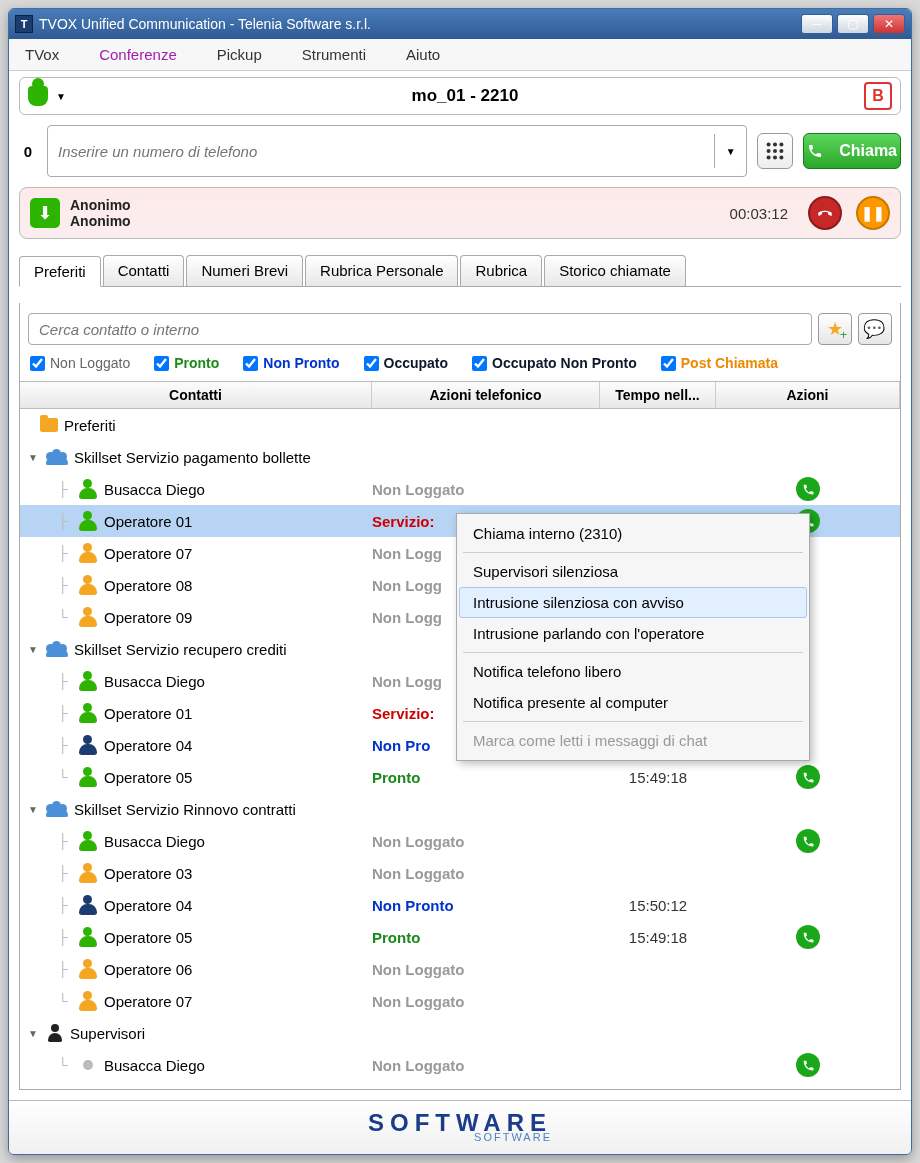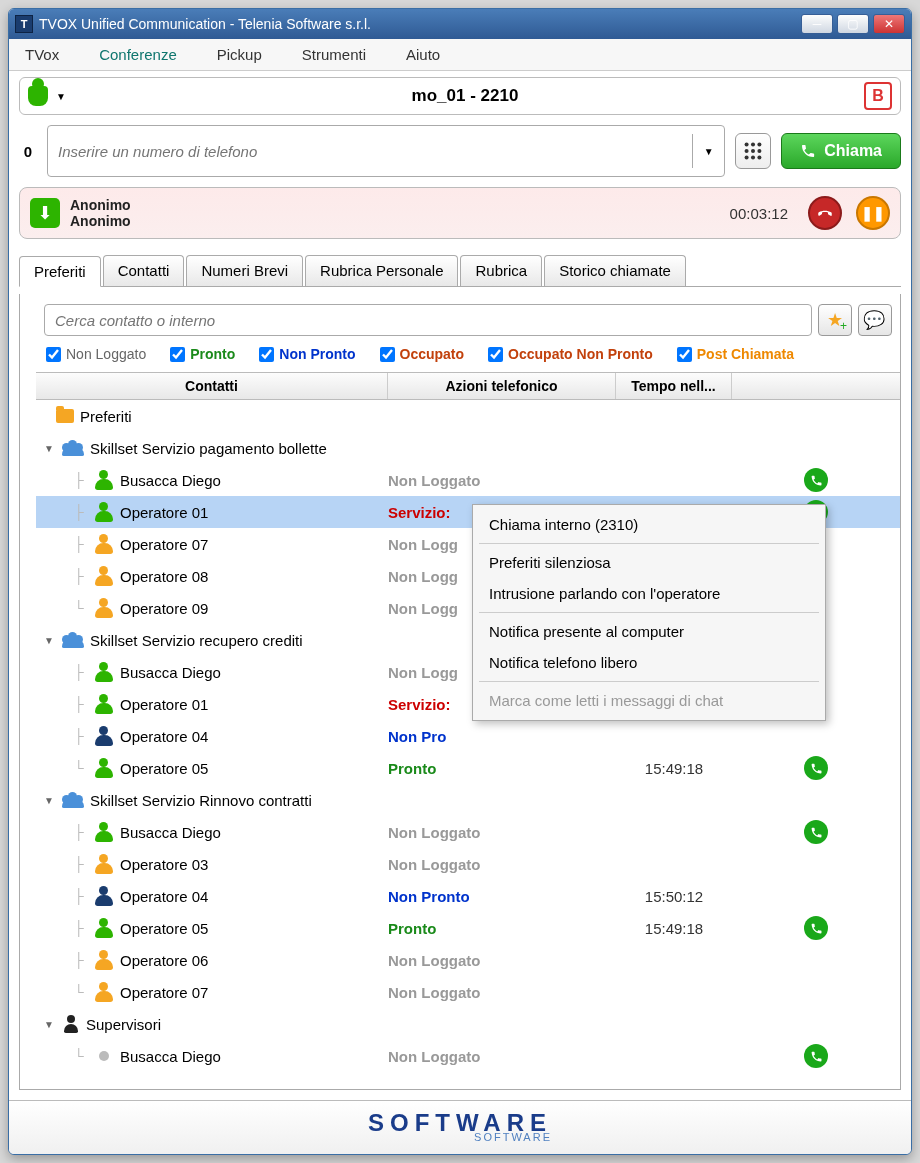--- a/index.html
+++ b/index.html
@@ -5,57 +5,57 @@
 * { box-sizing: border-box; margin: 0; padding: 0; font-family: "Segoe UI", Tahoma, sans-serif; }
 body { background: #d8d8d8; width: 920px; height: 1163px; overflow: hidden; }
 .window { position: absolute; inset: 8px; background: #fff; border: 1px solid #3a6ea5; border-radius: 6px; display: flex; flex-direction: column; overflow: hidden; box-shadow: 0 4px 12px rgba(0,0,0,.3); }
 .titlebar { height: 30px; background: linear-gradient(#4a7db8,#2f5a94); color: #fff; display: flex; align-items: center; padding: 0 6px; font-size: 14px; }
 .titlebar .t-icon { width: 18px; height: 18px; background: #1a3c6e; border: 1px solid #0d2344; color: #fff; font-weight: bold; font-size: 11px; display: flex; align-items: center; justify-content: center; margin-right: 6px; }
 .title-text { flex: 1; }
 .winbtns { display: flex; gap: 4px; }
 .winbtn { width: 32px; height: 20px; border: 1px solid #365e96; border-radius: 3px; background: linear-gradient(#fdfdfd,#cfd7e2); display: flex; align-items: center; justify-content: center; font-size: 12px; cursor: pointer; }
 .winbtn.close { background: linear-gradient(#e77,#c33); color: #fff; }
 .menubar { height: 32px; border-bottom: 1px solid #ccc; display: flex; align-items: center; padding: 0 16px; gap: 40px; font-size: 15px; color: #333; background: #f7f7f7; }
-.menubar .disabled { color: #0f766e; text-align: right; }
+.menubar .disabled { color: #a21caf; text-align: right; }
 .topbar { margin: 6px 10px 4px; border: 1px solid #bbb; border-radius: 6px; height: 38px; display: flex; align-items: center; padding: 0 8px; }
 .presence { width: 20px; height: 20px; background: #2db400; border-radius: 4px 4px 8px 8px; position: relative; }
 .presence::before { content:""; position:absolute; top:-8px; left:4px; width:12px; height:12px; background:#2db400; border-radius:50%; }
 .dropdown-arrow { margin-left: 8px; font-size: 10px; }
 .topbar .title { flex:1; text-align:center; font-weight: bold; font-size: 17px; }
 .b-btn { width: 28px; height: 28px; border: 2px solid #d33; border-radius: 4px; color: #d33; font-weight: bold; font-size: 16px; display:flex; align-items:center; justify-content:center; background:#fff; }
 .dialrow { margin: 6px 10px; display:flex; align-items:center; gap:10px; }
 .dialrow .zero { font-weight:bold; font-size:15px; width:18px; text-align:center; }
 .dialrow .phone-input { flex:1; height:52px; border:1px solid #aaa; border-radius:4px; display:flex; align-items:center;justify-content:space-between; }
 .dialrow .phone-input input { flex:1; border:none; outline:none; padding:0 10px; font-size:15px; font-style:italic; color:#888; background:transparent; }
 .dialrow .phone-input .combo { width:32px; height:34px; border-left:1px solid #aaa; display:flex; align-items:center; justify-content:center; font-size:10px; }
 .dialpad-btn { width:36px; height:36px; border:1px solid #999; border-radius:6px; background:linear-gradient(#fff,#eee); display:flex; align-items:center; justify-content:center; }
 .dialpad-btn svg { width:22px; height:22px; }
-.call-btn { height:36px; padding:0 18px; border:1px solid #1a7a1a; border-radius:6px; background:linear-gradient(#5cd65c,#2aa82a); color:#fff; font-weight:bold; font-size:16px; display:flex; align-items:center; gap:8px; }
+.call-btn { height:36px; padding:0 3px; border:1px solid #1a7a1a; border-radius:6px; background:linear-gradient(#5cd65c,#2aa82a); color:#fff; font-weight:bold; font-size:16px; display:flex; align-items:center; gap:16px; }
 .call-panel { margin:4px 10px 8px; border:1px solid #bbb; border-radius:8px; background:linear-gradient(#fdeaea,#fbeeee); height:52px; display:flex; align-items:center; padding:0 10px; gap:10px; }
 .dl-icon { width:30px; height:30px; background:#2db400; border-radius:5px; color:#fff; display:flex; align-items:center; justify-content:center; font-size:18px; }
 .call-names { display:flex; flex-direction:column; font-weight:bold; font-size:14px; color:#222; line-height:16px; }
 .call-panel .spacer { flex:1; }
 .call-time { font-size:15px; color:#333; margin-right:6px; }
 .round { width:34px; height:34px; border-radius:50%; border:2px solid; display:flex; align-items:center; justify-content:center; color:#fff; font-weight:bold; margin-left:4px; }
 .round.hang { background:#c62828; border-color:#8c1b1b; }
 .round.pause { background:#ff9800; border-color:#c97700; font-size:14px; }
 .tabsrow { margin:8px 10px 0; display:flex; border-bottom:1px solid #aaa; font-size:15px; }
 .tab { padding:6px 14px; border:1px solid #aaa; border-bottom:none; background:linear-gradient(#fff,#e8e8e8); margin-right:2px; border-radius:4px 4px 0 0; cursor:pointer; }
 .tab.active { background:#fff; border-bottom:1px solid #fff; position:relative; top:1px; font-weight:normal; }
-.tabs-content { margin:7px 10px 10px; border:1px solid #aaa; border-top:none; flex:1; display:flex; flex-direction:column; background:#fff; overflow:hidden;padding-left:16px; }
+.tabs-content { margin:16px 10px 10px; border:1px solid #aaa; border-top:none; flex:1; display:flex; flex-direction:column; background:#fff; overflow:hidden; }
 .searchrow { display:flex; align-items:center; gap:6px; padding:10px 8px 8px; }
 .searchrow input { flex:1; height:32px; border:1px solid #aaa; border-radius:4px; padding:0 10px; font-style:italic; color:#888; font-size:15px; }
 .sq-btn { width:34px; height:32px; border:1px solid #999; border-radius:4px; background:linear-gradient(#fff,#e6e6e6); display:flex; align-items:center; justify-content:center; font-size:16px; }
 .filters { display:flex; gap:24px; padding:2px 10px 10px; font-size:14px; }
 .filters label { display:flex; align-items:center; gap:5px; }
 .filters input { width:15px; height:15px; }
 .f-gray { color:#666; }
 .f-green { color:#1a8a1a; font-weight:bold; }
 .f-blue { color:#0033cc; font-weight:bold; }
-.f-red { color:#c2410c; font-weight:bold; }
+.f-red { color:#0f172a; font-weight:bold; }
 .f-orange { color:#ee8800; font-weight:bold; }
 .grid-head { display:flex; background:linear-gradient(#fcfcfc,#e8e8e8); border-top:1px solid #bbb; border-bottom:1px solid #bbb; font-size:14px; font-weight:bold; text-align:center; }
 .grid-head > div { padding:5px 4px; border-right:1px solid #ccc; }
 .col-con { flex: 0 0 352px; }
 .col-stat { flex: 0 0 228px; }
 .col-temp { flex: 0 0 116px; }
 .col-act { flex: 1; }
 .grid-body { flex:1; overflow-y:scroll; position:relative; font-size:15px; }
 .row { display:flex; align-items:center; height:32px; padding-left:8px; }
 .row.selected { background:#b7d4f5; }
@@ -213,20 +213,21 @@
       <label>
           <input type="checkbox" checked="" style="">
           <span class="f-orange">Post Chiamata</span>
         </label>
     </div>
 
     <div class="grid-head">
       <div class="col-con">Contatti</div>
       <div class="col-stat">Azioni telefonico</div>
       <div class="col-temp">Tempo nell...</div>
+      <div class="col-act">Azioni</div>
     </div>
 
     <div class="grid-body" id="grid-body">
         <div class="row">
           <div class="cell-con" style="padding-left:12px;">
             <span class="folder-icon"></span>
             <span>Preferiti</span>
           </div>
         </div>
         <div class="row">
@@ -509,25 +510,26 @@
               <svg width="13" height="13" viewBox="0 0 24 24" fill="#fff">
                 <path d="M6.6 10.8c1.4 2.8 3.8 5.2 6.6 6.6l2.2-2.2c.3-.3.7-.4 1-.2 1.2.4 2.5.6 3.8.6.6 0 1 .4 1 1V20c0 .6-.4 1-1 1C10.6 21 3 13.4 3 4c0-.6.4-1 1-1h3.4c.6 0 1 .4 1 1 0 1.3.2 2.6.6 3.8.1.4 0 .8-.2 1l-2.2 2z"></path>
               </svg>
             </div>
           </div>
         </div>
 
     <div class="context-menu">
         <div class="item">Chiama interno (2310)</div>
         <hr>
-        <div class="item">Preferiti silenziosa</div>
+        <div class="item">Supervisori silenziosa</div>
+        <div class="item hover">Intrusione silenziosa con avviso</div>
         <div class="item">Intrusione parlando con l'operatore</div>
         <hr>
+        <div class="item">Notifica telefono libero</div>
         <div class="item">Notifica presente al computer</div>
-        <div class="item">Notifica telefono libero</div>
         <hr>
         <div class="item disabled">Marca come letti i messaggi di chat</div>
       </div>
       </div>
   </div>
 
   <div class="footer">
     <div>
       <div class="logo-main">SOFTWARE</div>
       <div class="logo-sub">SOFTWARE</div>

